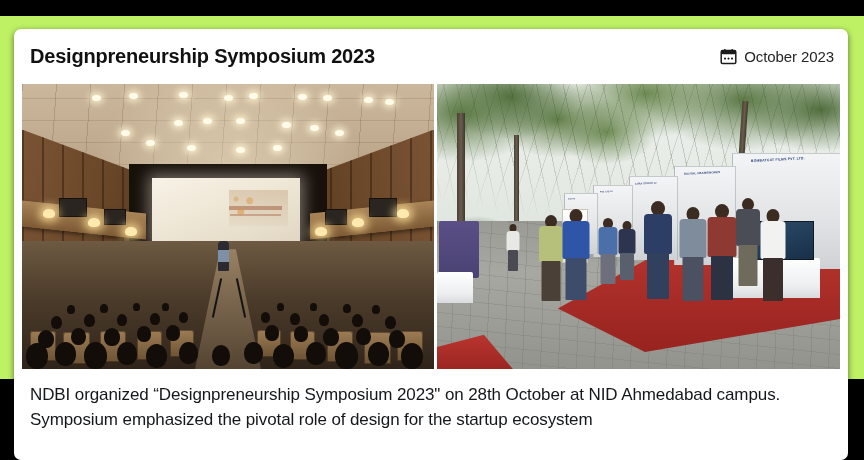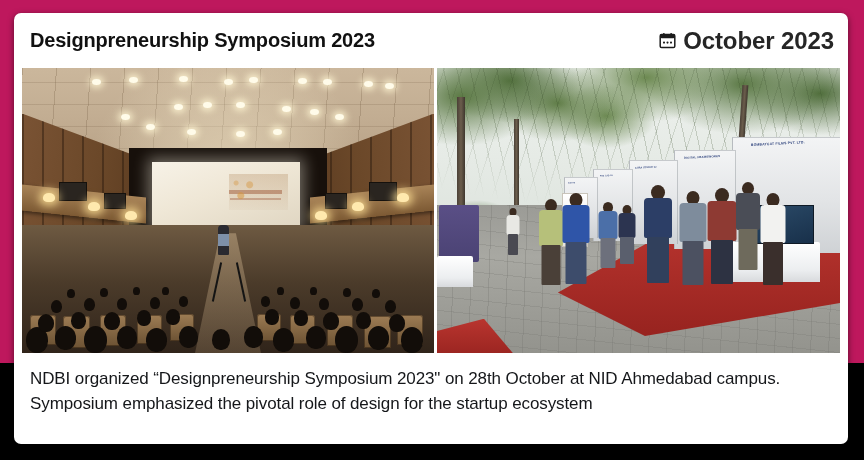--- a/index.html
+++ b/index.html
@@ -12,21 +12,22 @@
     height: 460px;
     overflow: hidden;
     font-family: "Liberation Sans", sans-serif;
     -webkit-font-smoothing: antialiased;
   }
 
   .page {
     position: relative;
     width: 864px;
     height: 363px;
-    background: #be185d;
+    background: #bef264;
+    margin-top: 16px;
   }
 
   
   .card {
     position: absolute;
     left: 14px;
     top: 13px;
     width: 834px;
     height: 431px;
     background: #ffffff;
@@ -63,22 +64,22 @@
   }
   .cal-icon {
     display: inline-block;
     width: 17px;
     height: 17px;
     position: relative;
     flex: 0 0 auto;
   }
   .cal-icon svg { display: block; }
   .date-text {
-    font-size: 24px;
-    font-weight: bold;
+    font-size: 15px;
+    font-weight: normal;
     color: #262626;
     letter-spacing: -0.1px;
   }
 
   
   .photo-strip {
     position: absolute;
     left: 8px;
     top: 55px;
     width: 818px;

